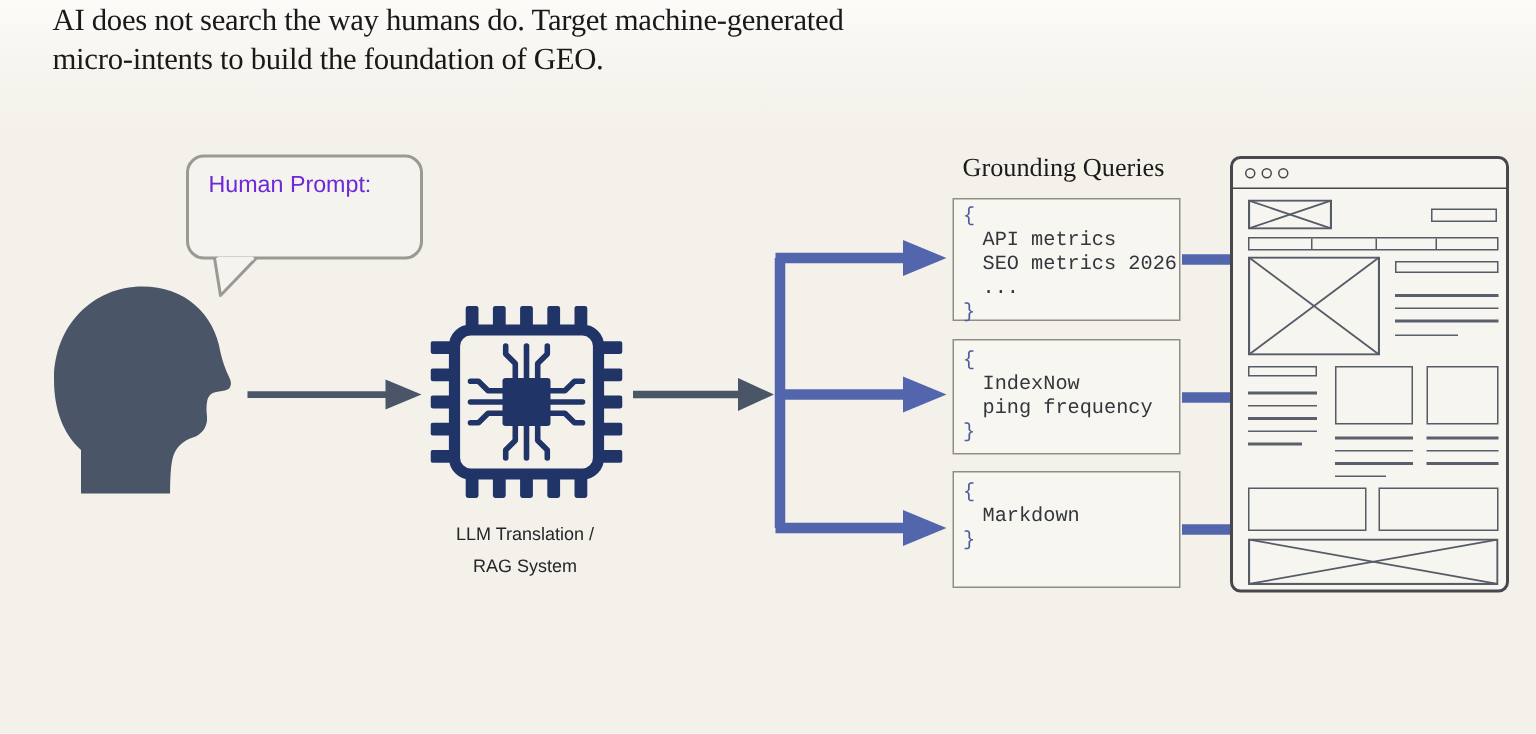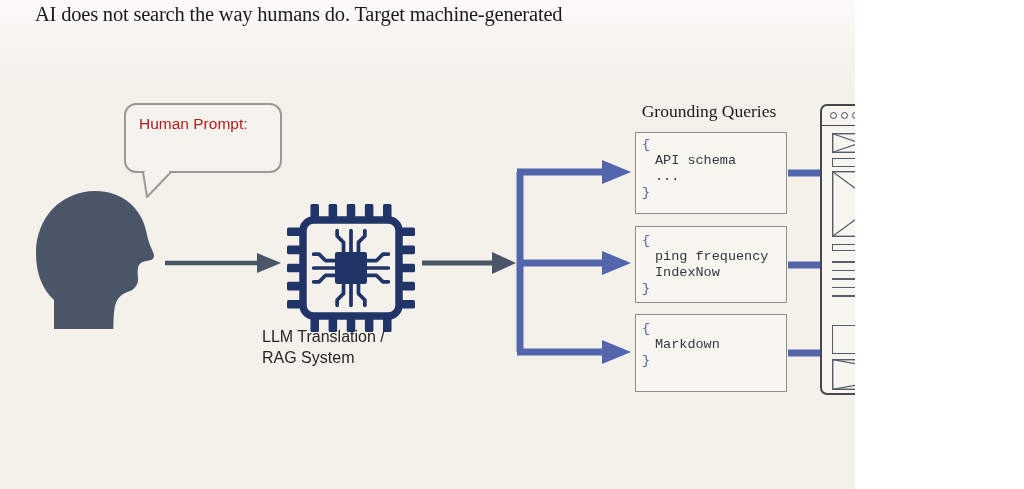--- a/index.html
+++ b/index.html
@@ -1,38 +1,38 @@
 <!DOCTYPE html>
 <html><head>
 <meta charset="utf-8">
 <style>
   html,body{margin:0;padding:0;}
   .stage{
-    position:relative;width:855px;height:489px;overflow:hidden;
+    position:relative;width:1024px;height:489px;overflow:hidden;
     background:linear-gradient(180deg,#fcfbf8 0%,#f6f4ee 10%,#f3f1ea 18%,#f3f1ea 100%);
     font-family:"Liberation Sans",sans-serif;
   }
   .abs{position:absolute;}
   .slide-title{
     left:35px;top:2px;width:600px;
     font-family:"Liberation Serif","DejaVu Serif",serif;
     font-size:20.5px;line-height:25.5px;color:#191919;letter-spacing:-0.2px;
   }
   
   .bubble{
     left:124px;top:103px;width:158px;height:70px;
     background:#f5f3ed;border:2px solid #9b9995;border-radius:12px;
     box-sizing:border-box;padding:9px 0 0 13px;
-    font-size:15.5px;line-height:20px;color:#b91c1c;
+    font-size:15.5px;line-height:20px;color:#6d28d9;
   }
   .bubble-tail{left:137px;top:171px;}
   
   .chip-label{
-    left:262px;top:326px;width:176px;
-    font-size:16px;line-height:21px;color:#26262a;
+    left:262px;top:346px;width:176px;text-align:center;
+    font-size:12px;line-height:21px;color:#26262a;
   }
   
   .grounding-heading{
     left:623px;top:101px;width:172px;text-align:center;
     font-family:"Liberation Serif","DejaVu Serif",serif;
     font-size:17.5px;color:#1b1b1b;
   }
   .qbox{
     left:635px;width:152px;box-sizing:border-box;
     background:#f7f6f0;border:1.5px solid #8f8d86;
@@ -58,20 +58,21 @@
   .navdiv{position:absolute;top:0;bottom:0;width:0;border-left:1.4px solid #565b68;}
   svg{display:block;}
 </style>
 </head>
 <body>
 
 <div class="stage">
 
   <div class="abs slide-title">
     <div>AI does not search the way humans do. Target machine-generated</div>
+    <div>micro-intents to build the foundation of GEO.</div>
   </div>
 
   <div class="abs bubble">
     <div>Human Prompt:</div>
   </div>
   <svg class="abs bubble-tail" width="40" height="28" viewBox="0 0 40 28">
     <path d="M6,1 L10,26 L34,1" fill="#f5f3ed" stroke="#9b9995" stroke-width="2" stroke-linejoin="round"></path>
     <rect x="8" y="0" width="24" height="2.6" fill="#f5f3ed"></rect>
   </svg>
 
@@ -146,29 +147,30 @@
       <polygon points="182,20 182,44 211,32"></polygon>
       <polygon points="182,111 182,135 211,123"></polygon>
       <polygon points="182,200 182,224 211,212"></polygon>
     </g>
   </svg>
 
   <div class="abs grounding-heading">Grounding Queries</div>
 
   <div class="abs qbox" style="top:132px;height:82px;">
     <div class="brace">{</div>
-    <div class="qline">API schema</div>
+    <div class="qline">API metrics</div>
+    <div class="qline">SEO metrics 2026</div>
     <div class="qline">...</div>
     <div class="brace">}</div>
   </div>
 
   <div class="abs qbox pad-top" style="top:226px;height:77px;">
     <div class="brace">{</div>
+    <div class="qline">IndexNow</div>
     <div class="qline">ping frequency</div>
-    <div class="qline">IndexNow</div>
     <div class="brace">}</div>
   </div>
 
   <div class="abs qbox pad-top" style="top:314px;height:78px;">
     <div class="brace">{</div>
     <div class="qline">Markdown</div>
     <div class="brace">}</div>
   </div>
 
   <svg class="abs" style="left:788px;top:158px;" width="72" height="30" viewBox="0 0 72 30">

